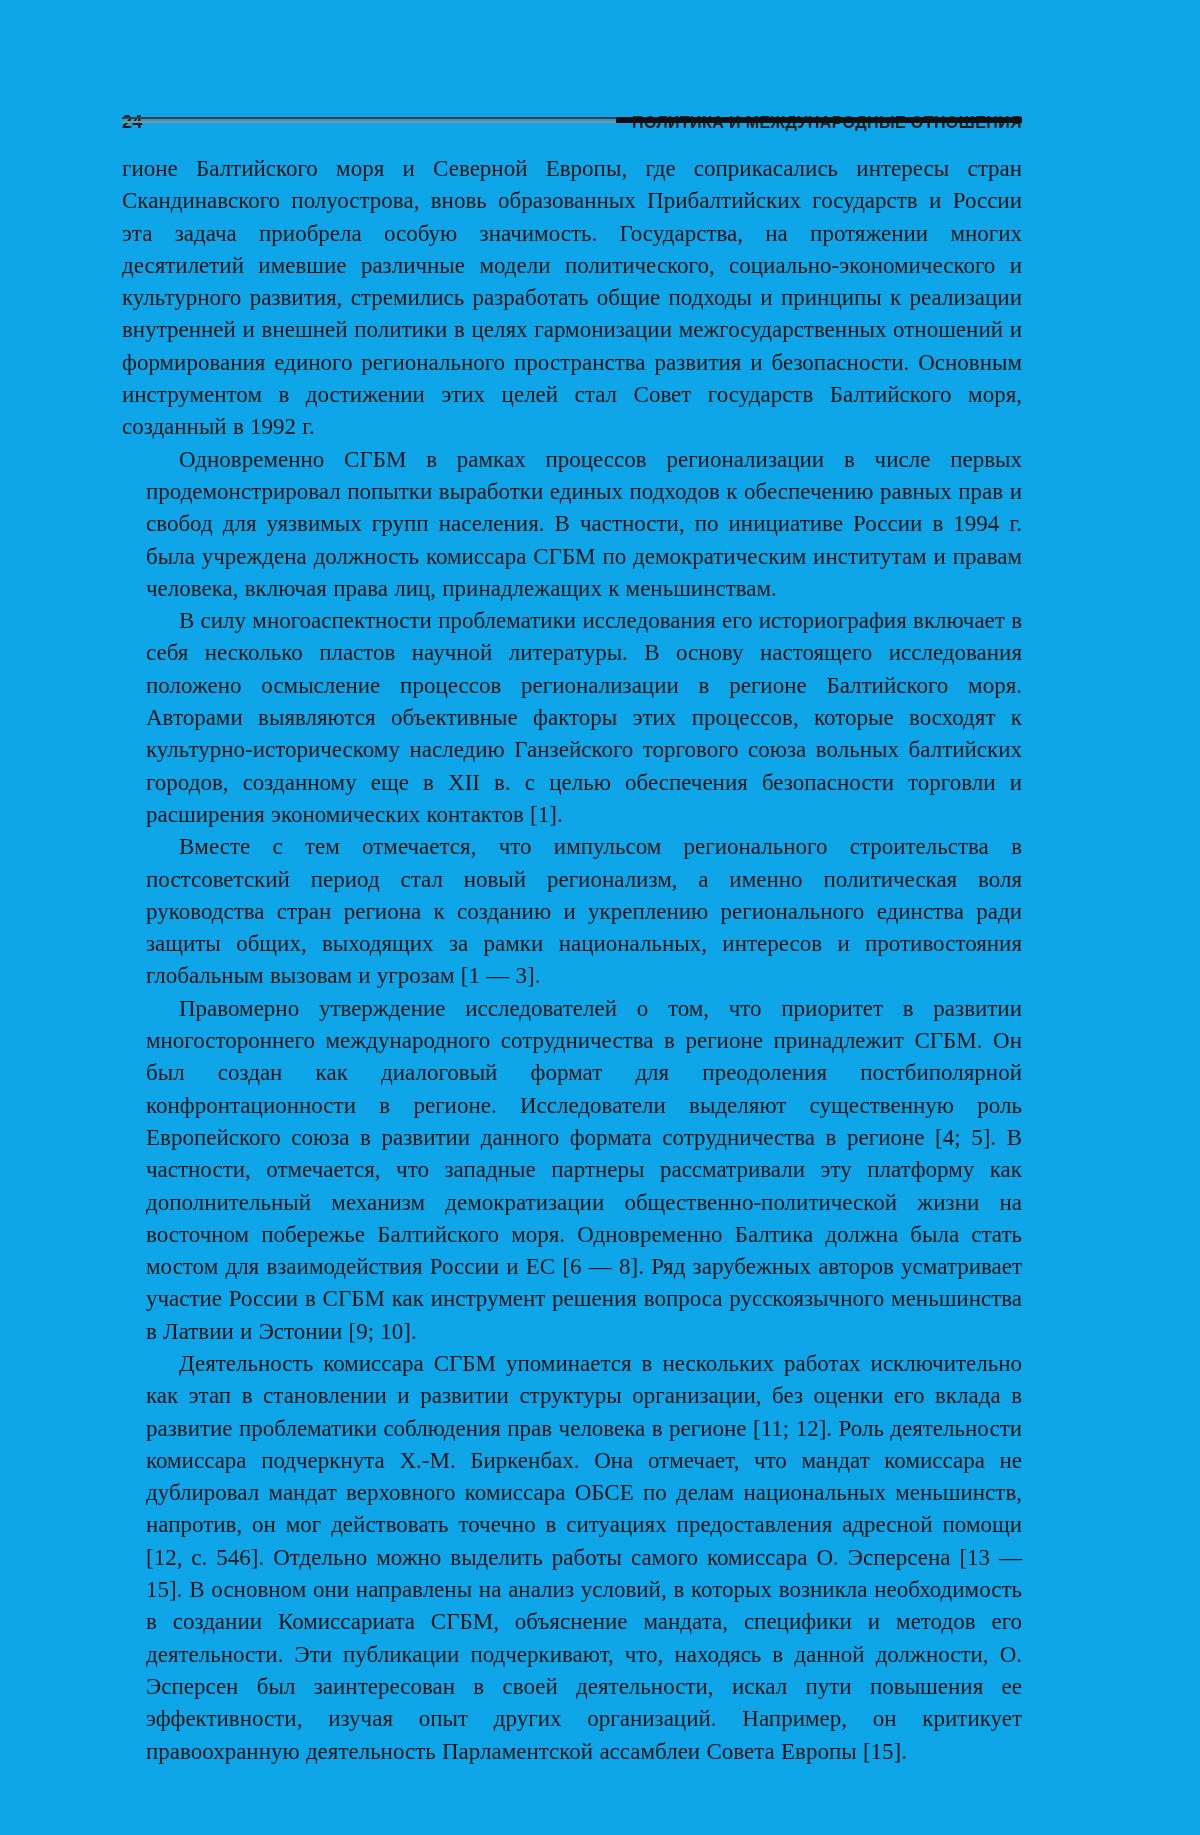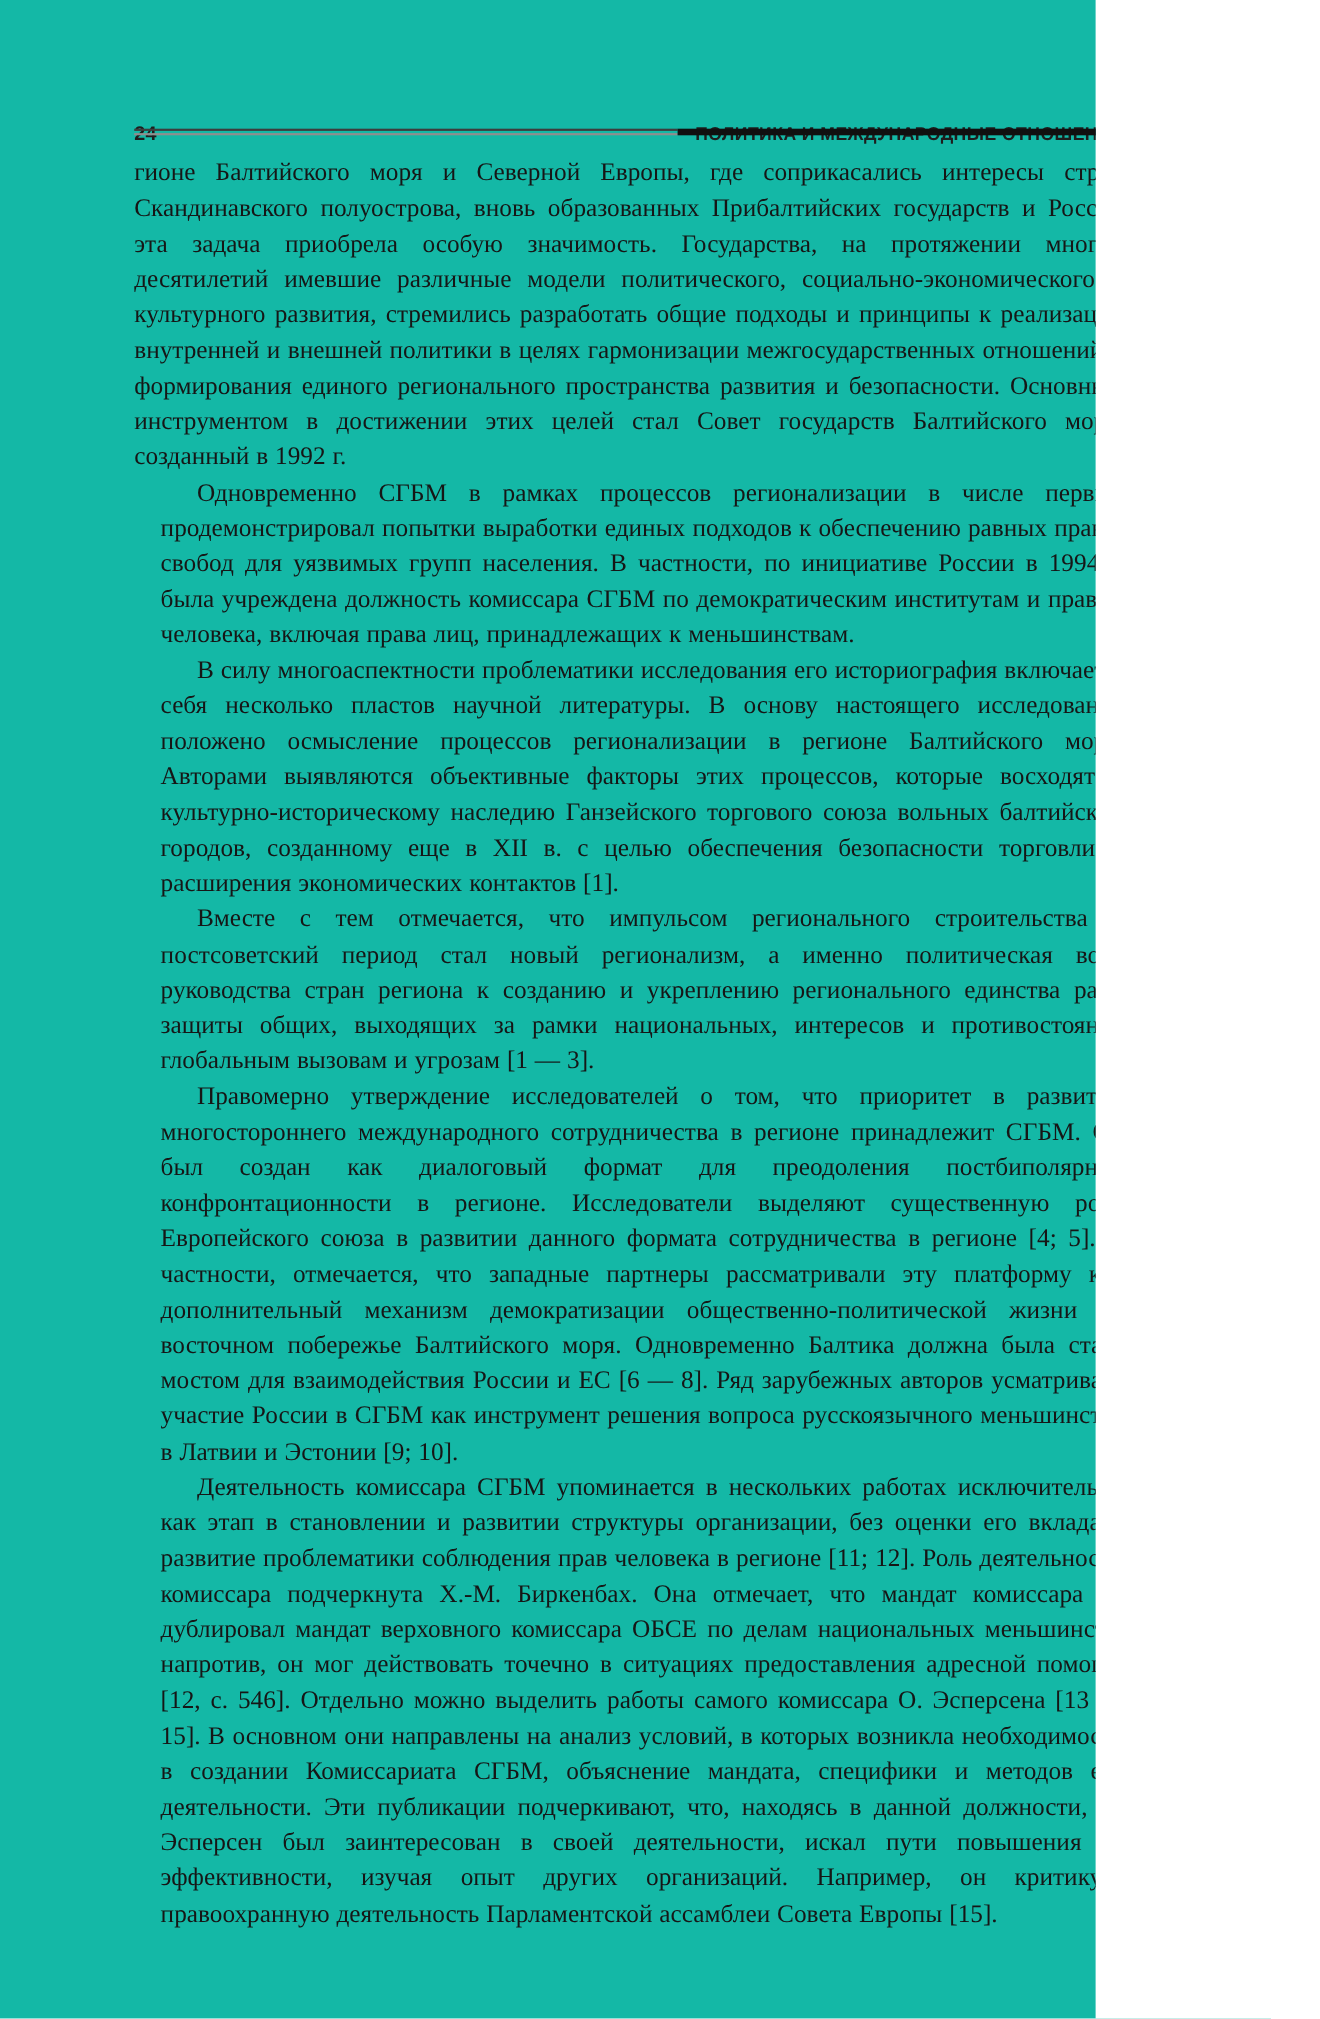--- a/index.html
+++ b/index.html
@@ -2,23 +2,23 @@
 <html lang="ru"><head>
 <meta charset="utf-8">
 <style>
   html, body {
     margin: 0;
     padding: 0;
     background: #ffffff;
   }
   .page {
     position: relative;
-    width: 996px;
+    width: 1200px;
     height: 1835px;
-    background: #14b8a6;
+    background: #0ea5e9;
     overflow: hidden;
     font-family: "Liberation Serif", "DejaVu Serif", serif;
     color: #161616;
   }
   
   .running-header {
     position: absolute;
     top: 82px;
     left: 122px;
     width: 900px;
@@ -56,21 +56,21 @@
     border-bottom: 2px solid #8e8e8e;
   }
   .header-rule .rule-right {
     flex: 1;
     height: 6px;
     background: #101010;
   }
   
   .text-block {
     position: absolute;
-    top: 141px;
+    top: 153px;
     left: 122px;
     width: 900px;
     font-size: 23px;
     line-height: 32.3px;
     text-align: justify;
     hyphens: auto;
     -webkit-hyphens: auto;
     word-spacing: 0.5px;
   }
   .text-block p {

